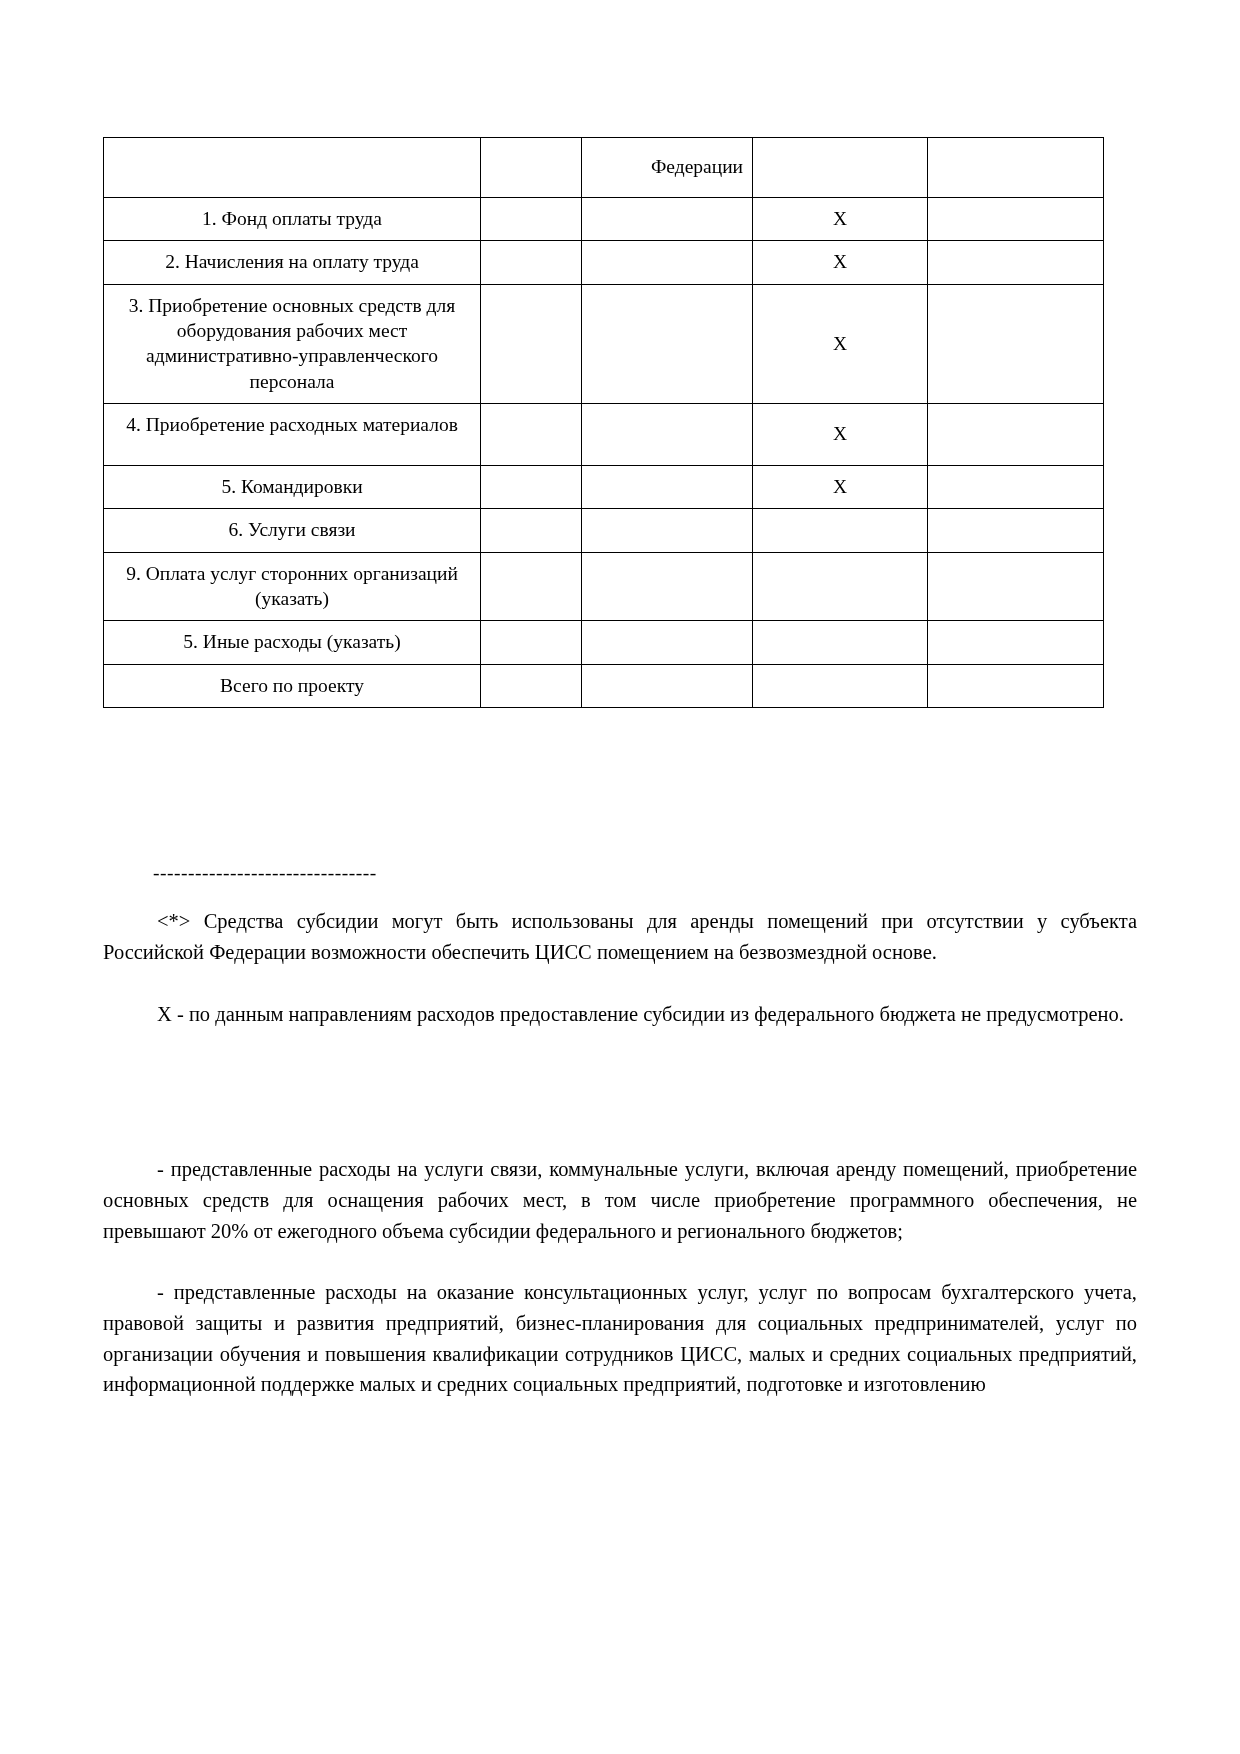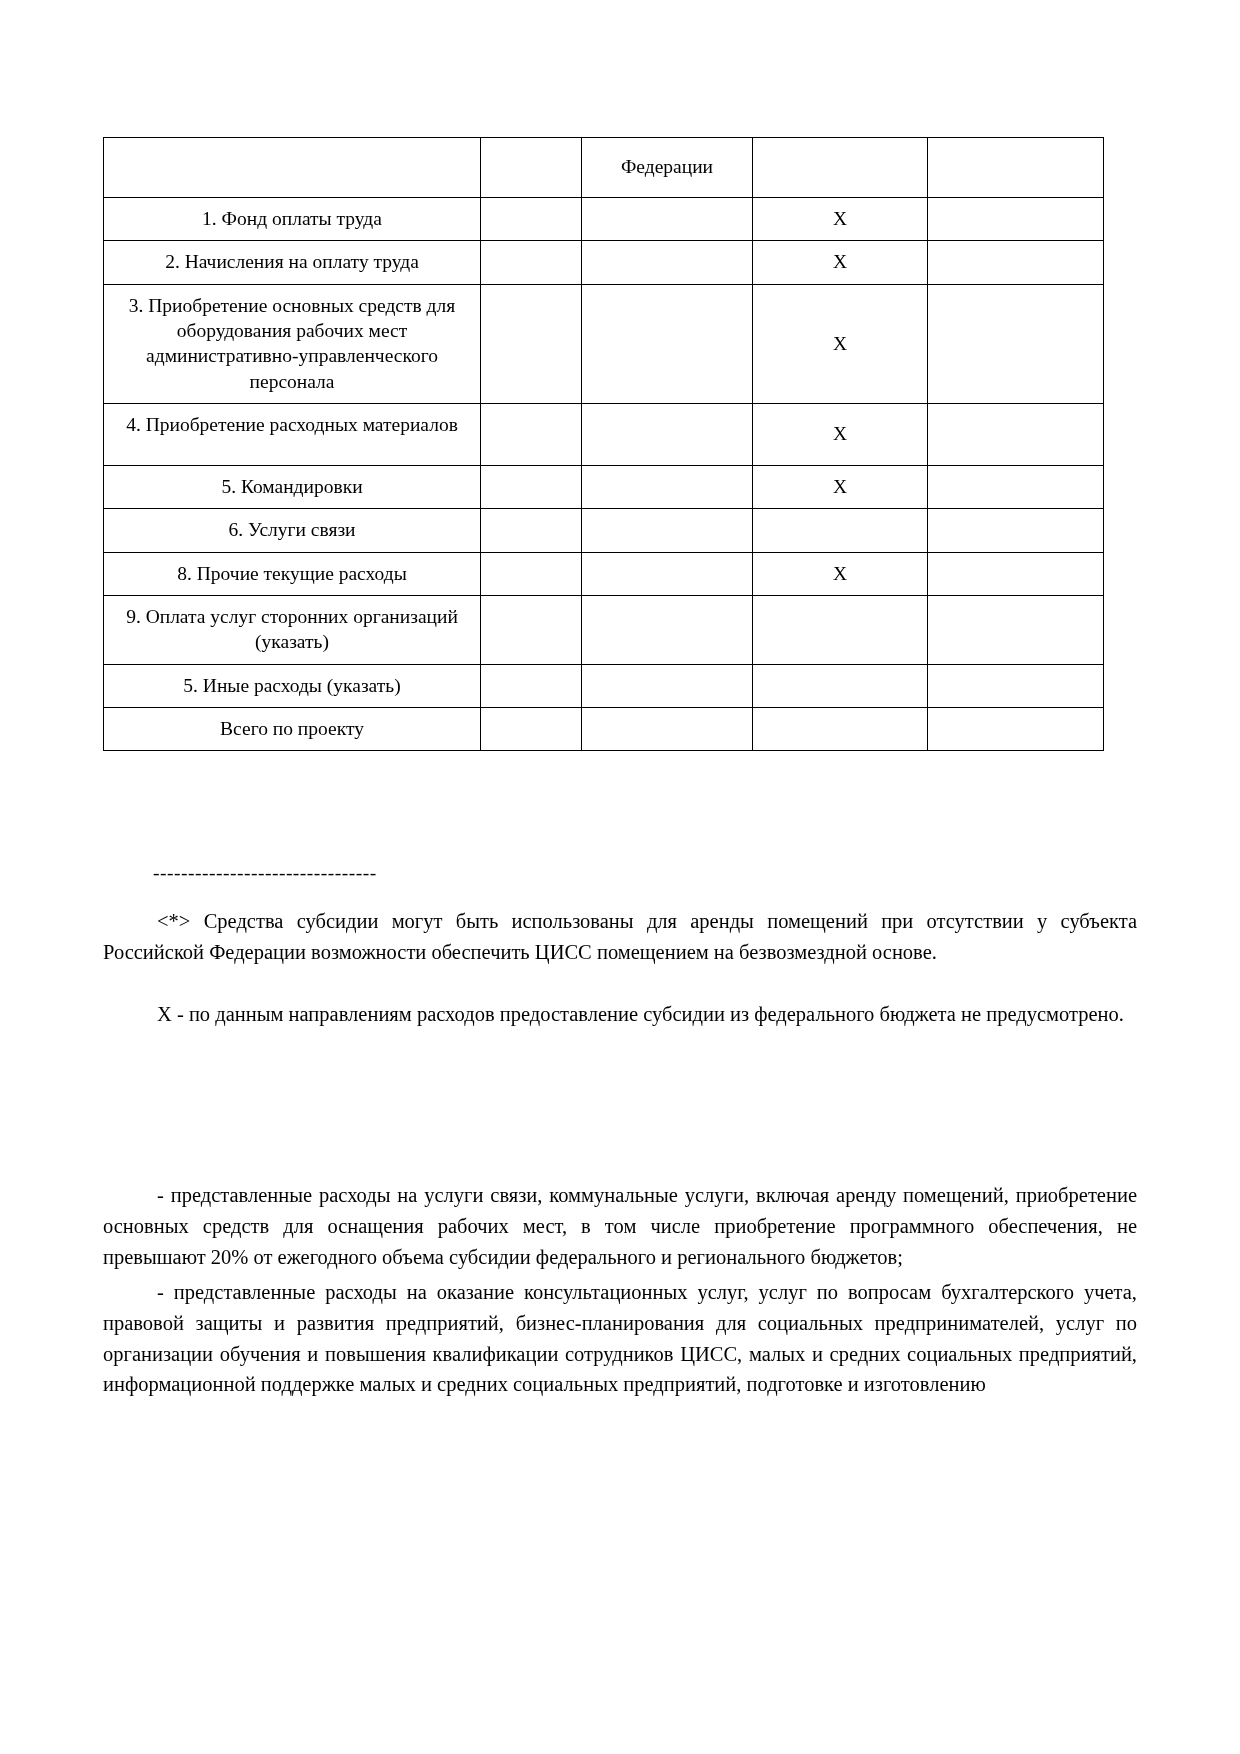--- a/index.html
+++ b/index.html
@@ -35,21 +35,21 @@
   .budget-table td {
     border: 1.3px solid #000000;
     padding: 8px 9px 9px 9px;
     font-size: 19.5px;
     line-height: 1.30;
     vertical-align: top;
     font-family: "Liberation Serif", "DejaVu Serif", serif;
   }
   .budget-table td.c-label { width: 358px; text-align: center; }
   .budget-table td.c-2 { width: 82px; }
-  .budget-table td.c-3 { width: 152px; text-align: center; }
+  .budget-table td.c-3 { width: 152px; text-align: right; }
   .budget-table td.c-4 { width: 156px; text-align: center; vertical-align: middle;}
   .budget-table td.c-5 { width: 157px; }
   .budget-table tr.header-row td { height: 42px; vertical-align: middle; }
   .budget-table td.mark {
     text-align: center;
     vertical-align: middle;
     font-size: 19.5px;
   }
   .budget-table tr.total-row td.c-5 {
     border-left: none;
@@ -76,21 +76,21 @@
     width: 1034px;
     font-size: 20.5px;
     line-height: 1.50;
     text-align: justify;
     text-indent: 54px;
     font-family: "Liberation Serif", "DejaVu Serif", serif;
   }
   .p1 { top: 906px; }
   .p2 { top: 1013px; }
   .p3 { top: 1085px; }
-  .p4 { top: 1157px; margin-top: 26px; }
+  .p4 { top: 1157px; }
   .p5 { top: 1288px; }
 </style>
 </head>
 <body>
 
 <div class="page">
 
   <table class="budget-table">
     <tbody>
       <tr class="header-row h-hdr">
@@ -143,27 +143,20 @@
 
       <tr class="h-1">
         <td class="c-label">6. Услуги связи</td>
         <td class="c-2"></td>
         <td class="c-3"></td>
         <td class="c-4 mark"></td>
         <td class="c-5"></td>
       </tr>
 
 
-      <tr class="h-1">
-        <td class="c-label">8. Прочие текущие расходы</td>
-        <td class="c-2"></td>
-        <td class="c-3"></td>
-        <td class="c-4 mark">X</td>
-        <td class="c-5"></td>
-      </tr>
 
       <tr class="h-2l">
         <td class="c-label">9. Оплата услуг сторонних организаций (указать)</td>
         <td class="c-2"></td>
         <td class="c-3"></td>
         <td class="c-4 mark"></td>
         <td class="c-5"></td>
       </tr>
 
       <tr class="h-1">

